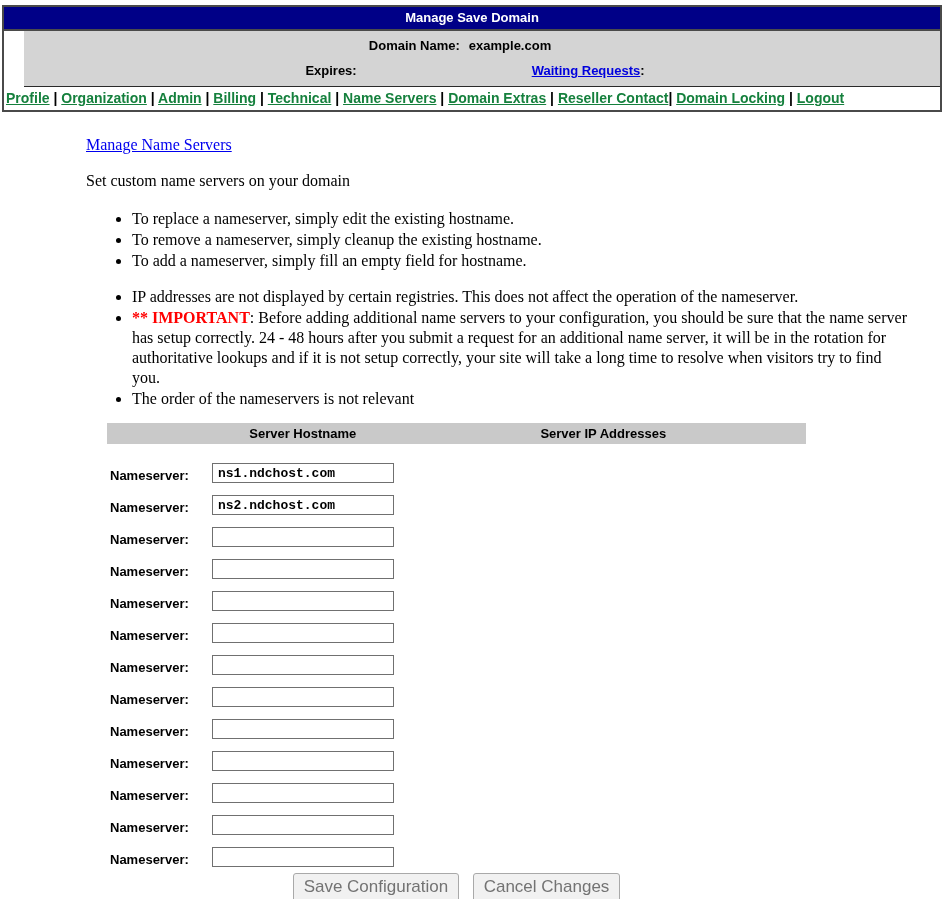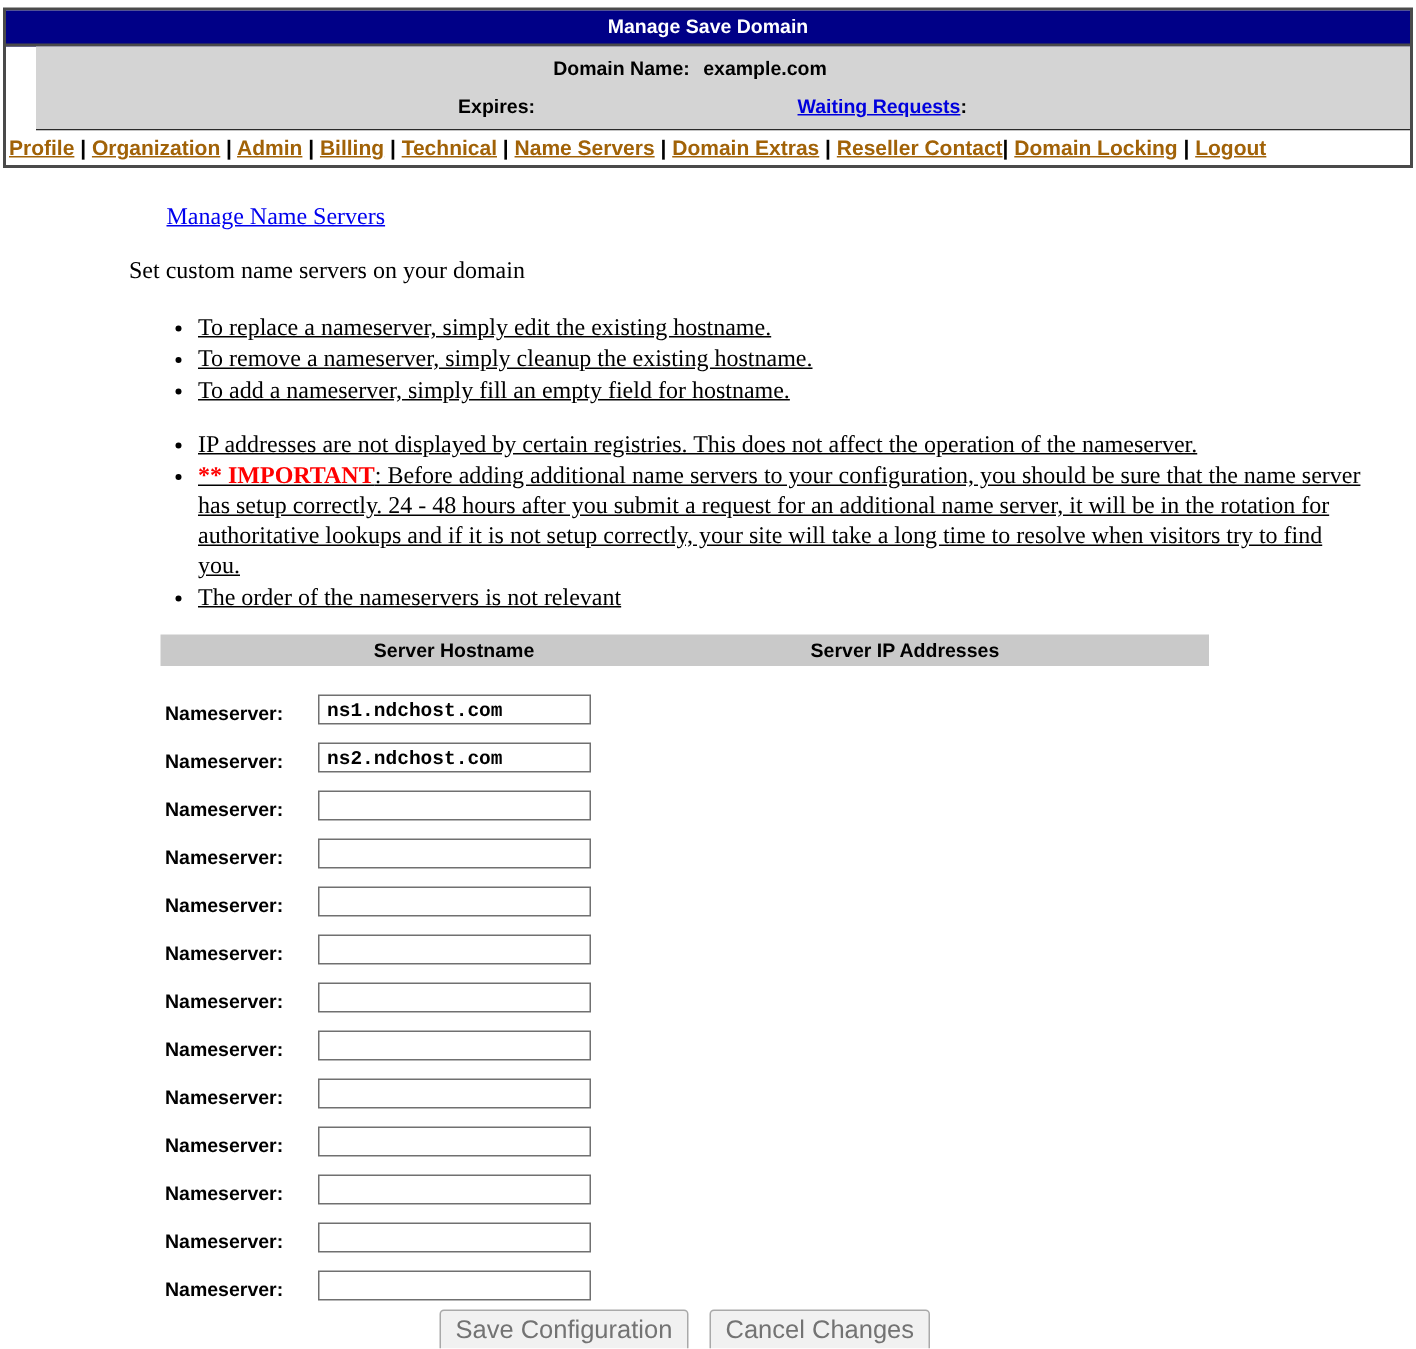--- a/index.html
+++ b/index.html
@@ -11,28 +11,28 @@
   .frame { margin:5px 2px 0 2px; border:2px solid #4a4a4a; }
   .titlebar { background:#000087; color:#fff; font-weight:bold; font-size:13px;
               text-align:center; padding:3px 0 4px; border-bottom:2px solid #4a4a4a; }
   .infobar { background:#d4d4d4; padding:7px 0 8px; border-bottom:1px solid #2a2a2a;margin-left:20px; }
   .info-line1 { display:flex; justify-content:center; gap:9px; font-weight:bold; font-size:13px;
                 margin-bottom:10px; position:relative; left:-22px; }
   .info-line2 { display:flex; justify-content:center; gap:175px; font-weight:bold; font-size:13px;
                 position:relative; left:-7px; }
   a.headlink { color:#0000dd; font-weight:bold; text-decoration:underline; cursor:pointer;text-align:center; }
   .navbar { background:#fff; padding:3px 2px 4px; font-weight:bold; font-size:14px; white-space:nowrap; }
-  .navlink { color:#a16207; text-decoration:underline; cursor:pointer; }
+  .navlink { color:#15803d; text-decoration:underline; cursor:pointer; }
   .navsep { white-space:pre; color:#000; }
 
   
   .content { margin:24px 0 0 86px; font-family:"Liberation Serif",serif; font-size:16px; }
-  .section-link { color:#0000ee; font-size:16px; cursor:pointer;margin-left:25px; }
+  .section-link { color:#0000ee; font-size:16px; cursor:pointer; }
   .intro { margin:17px 0 0; line-height:20px; }
-  ul.blist { margin:18px 0 0; padding-left:46px;text-decoration:underline; }
+  ul.blist { margin:18px 0 0; padding-left:46px; }
   ul.blist li { line-height:20px; max-width:780px; margin:0 0 1px; }
   ul.notes { margin-top:16px; }
   .red { color:#ff0000; font-weight:bold; }
 
   
   .ns-table { width:699px; margin:14px 0 0 21px; font-family:"Liberation Sans",sans-serif; }
   .thead { position:relative; height:21px; background:#c9c9c9; font-size:13px; font-weight:bold; }
   .th { position:absolute; top:0; line-height:21px; transform:translateX(-50%); }
   .th1 { left:28%; }
   .th2 { left:71%; }

